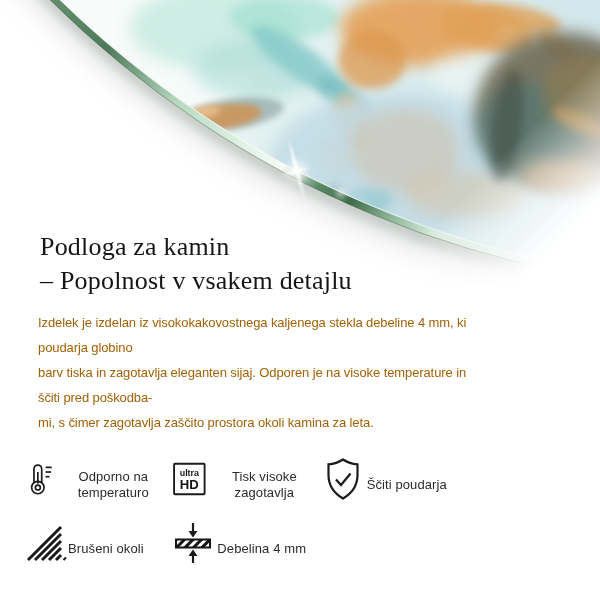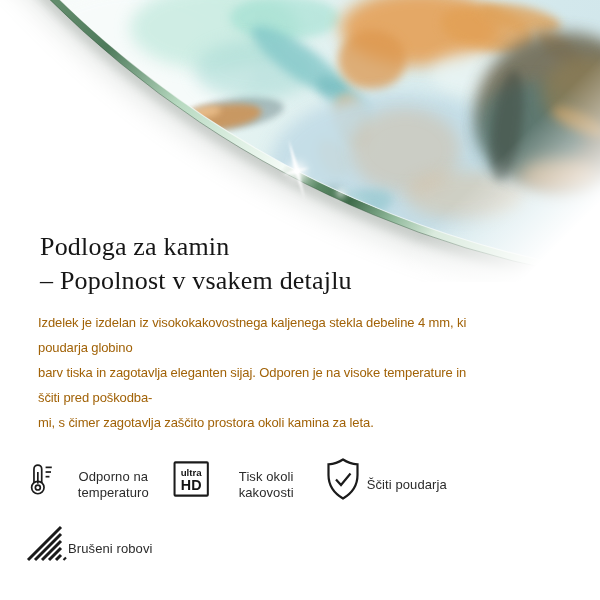--- a/index.html
+++ b/index.html
@@ -175,21 +175,21 @@
       </svg>
       <div class="label">Odporno na temperaturo</div>
     </div>
 
     <div class="feature">
       <svg class="icon" viewBox="0 0 48 48">
         <rect class="ico" x="6" y="6" width="36" height="36" rx="1" stroke-width="2.6"></rect>
         <text x="24" y="21" text-anchor="middle" font-family="Liberation Sans, sans-serif" font-size="10.5" font-weight="600" fill="#141414">ultra</text>
         <text x="24" y="36" text-anchor="middle" font-family="Liberation Sans, sans-serif" font-size="15.5" font-weight="800" fill="#141414">HD</text>
       </svg>
-      <div class="label">Tisk okoli kakovosti</div>
+      <div class="label">Tisk visoke zagotavlja</div>
     </div>
 
     <div class="feature">
       <svg class="icon" viewBox="0 0 48 48">
         <path class="ico" stroke-width="2.4" d="M24,4.5 C28.5,7.5 33.5,9 38.5,9.3 V20 C38.5,31 32.5,38.5 24,43.5 C15.5,38.5 9.5,31 9.5,20 V9.3 C14.5,9 19.5,7.5 24,4.5 Z"></path>
         <path class="ico" stroke-width="2.6" d="M17,24.5 L22,30 L31.5,18.5"></path>
       </svg>
       <div class="label">Ščiti poudarja</div>
     </div>
 
@@ -198,18 +198,34 @@
       <svg class="icon" viewBox="0 0 48 48">
         <g stroke="#1b1b1b" stroke-width="3">
           <line x1="8" y1="41" x2="41" y2="8"></line>
           <line x1="15" y1="41" x2="41" y2="15"></line>
           <line x1="22" y1="41" x2="41" y2="22"></line>
           <line x1="29" y1="41" x2="41" y2="29"></line>
           <line x1="36" y1="41" x2="41" y2="36"></line>
           <line x1="43.5" y1="41" x2="46" y2="38.5" stroke-width="2.2"></line>
         </g>
       </svg>
-      <div class="label">Brušeni robovi</div>
-    </div>
-
+      <div class="label">Brušeni okoli</div>
+    </div>
+
+    <div class="feature">
+      <svg class="icon" viewBox="0 0 48 48">
+        <defs>
+          <pattern id="p-hatch" width="6" height="6" patternUnits="userSpaceOnUse" patternTransform="rotate(45)">
+            <rect width="6" height="6" fill="#ffffff"></rect>
+            <rect width="3" height="6" fill="#141414"></rect>
+          </pattern>
+        </defs>
+        <rect x="7" y="20.5" width="34" height="8" fill="url(#p-hatch)" stroke="#141414" stroke-width="2"></rect>
+        <line class="ico" x1="24" y1="4" x2="24" y2="13" stroke-width="2.6"></line>
+        <polygon class="ico-fill" points="24,18.5 19.5,12 28.5,12"></polygon>
+        <line class="ico" x1="24" y1="44" x2="24" y2="36" stroke-width="2.6"></line>
+        <polygon class="ico-fill" points="24,30.5 19.5,37 28.5,37"></polygon>
+      </svg>
+      <div class="label">Debelina 4 mm</div>
+    </div>
 
   </div>
 </div>
 
 </body></html>

